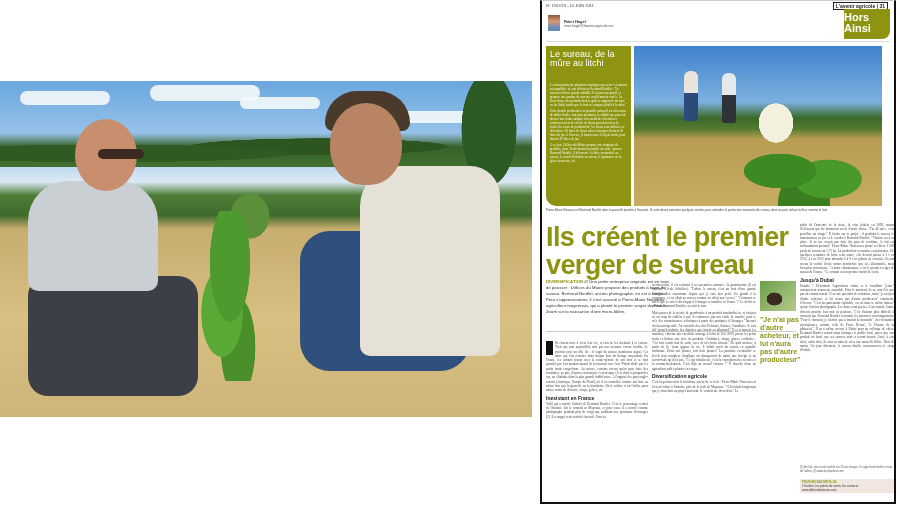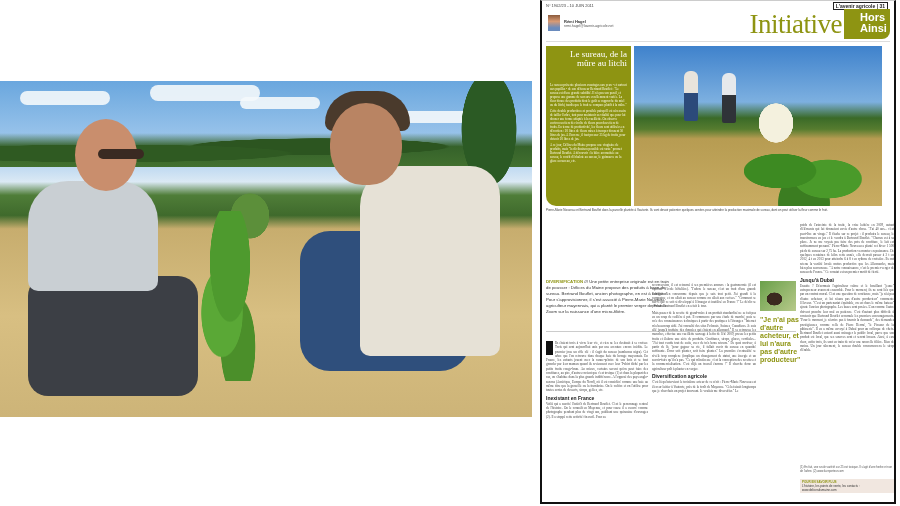--- a/index.html
+++ b/index.html
@@ -40,26 +40,26 @@
     border: 2px solid #111; border-top: 1px solid #ccc; background: #fff; overflow: hidden; }
   .issue { position: absolute; left: 4px; top: 2px; font-size: 4px; color: #444; }
   .pubname { position: absolute; right: 6px; top: 1px; font-size: 5px; font-weight: bold; color: #222;
     border: 1px solid #222; padding: 0 2px; }
   .author-wrap { position: absolute; left: 6px; top: 14px; display: flex; align-items: center; gap: 4px; }
   .author-avatar { width: 12px; height: 16px; background: linear-gradient(180deg,#8b5a3c,#d89a74 40%,#6a8bbd 80%); }
   .author-name { font-size: 4px; font-weight: bold; color: #333; display: block; }
   .author-mail { font-size: 3.5px; color: #555; display: block; }
   .rubric { position: absolute; right: 52px; top: 8px; font-family: "Liberation Serif", serif; font-size: 27px; color: #8e9412; letter-spacing: -0.5px; }
   .tab-hc { position: absolute; right: 4px; top: 8px; width: 46px; height: 30px; background: #8e9412;
-    color: #fff; font-weight: bold; font-size: 11px; line-height: 11px; padding: 3px 16px; border-radius: 0 0 8px 0; }
+    color: #fff; font-weight: bold; font-size: 11px; line-height: 11px; padding: 3px 0; border-radius: 0 0 8px 0; }
   .rule { position: absolute; left: 4px; right: 4px; top: 40px; height: 1px; background: #ddd; }
 
   .sidebar { position: absolute; left: 4px; top: 45px; width: 85px; height: 160px; background: #8e9412;
     color: #fff; padding: 4px 4px; border-radius: 0 0 0 10px; }
-  .sidebar h3 { font-family: Liberation Serif, serif; font-size: 9px; line-height: 9px; font-weight: normal; margin-bottom: 15px; text-align: right; }
+  .sidebar h3 { font-family: Liberation Sans, sans-serif; font-size: 9px; line-height: 9px; font-weight: normal; margin-bottom: 15px; }
   .sidebar p { font-family: "Liberation Serif", serif; font-size: 3.2px; line-height: 4px; margin-bottom: 2px; color: #fbfbe8; }
 
   .photo-top { position: absolute; left: 92px; top: 45px; width: 248px; height: 160px;
     background: linear-gradient(180deg, #3f82cc 0%, #7db0e0 35%, #3a6a28 45%, #567c2f 52%, #b79c52 58%, #c8ac62 100%); overflow: hidden; }
   .photo-top .man { position: absolute; width: 14px; height: 50px; border-radius: 6px 6px 2px 2px; }
   .photo-top .flower { position: absolute; left: 120px; top: 52px; width: 44px; height: 50px;
     background: radial-gradient(ellipse at 50% 50%, #f4f1de 0 55%, transparent 56%); }
   .photo-top .leaves { position: absolute; left: 110px; top: 85px; width: 120px; height: 80px;
     background: radial-gradient(ellipse at 30% 50%, #3d8a22 0 30%, transparent 31%),
                 radial-gradient(ellipse at 70% 60%, #4a9a2a 0 28%, transparent 29%),
@@ -114,21 +114,20 @@
   <div class="pubname">L'avenir agricole | 31</div>
 
   <div class="author-wrap">
     <div class="author-avatar"></div>
     <div>
       <span class="author-name">Rémi Hagel</span>
       <span class="author-mail">remi.hagel@lavenir-agricole.net</span>
     </div>
   </div>
 
-  <div class="rubric">Initiative</div>
   <div class="tab-hc">
     <div>Hors</div>
     <div>Ainsi</div>
   </div>
   <div class="rule"></div>
 
   <div class="sidebar">
     <h3>Le sureau, de la mûre au litchi</h3>
     <p>Le sureau présente plusieurs avantages aux yeux - et surtout aux papilles - de son défenseur Bertrand Bouflet : "Le sureau est d'une grande subtilité. Il n'a pas son pareil, et propose une gamme de saveurs excellemment variée. La fleur donne des produits dont le goût se rapproche du miel ou du litchi, tandis que le fruit se compare plutôt à la mûre."</p>
     <p>Cette double production est possible puisqu'il est nécessaire de tailler l'arbre, tant pour maintenir sa vitalité que pour lui donner une forme adaptée à la cueillette. On observe environ un tiers de récolte de fleurs pour deux tiers de fruits. En terme de productivité, les fleurs sont utilisées en décoction : 20 litres de fleurs mises à tremper donnent 50 litres de jus. A l'inverse, il faut presser 35 kg de fruits, pour obtenir 20 litres de jus.</p>
@@ -137,20 +136,21 @@
 
   <div class="photo-top">
     <div class="man" style="left:50px;top:25px;background:linear-gradient(180deg,#e8e4dc 0 45%,#2c4a7a 45%);"></div>
     <div class="man" style="left:88px;top:27px;background:linear-gradient(180deg,#e6e9ec 0 45%,#2f3338 45%);"></div>
     <div class="leaves"></div>
     <div class="flower"></div>
   </div>
 
   <div class="caption">Pierre-Marie Nouveau et Bertrand Bouflet dans la parcelle plantée à Vautorte. Ils vont devoir patienter quelques années pour atteindre la production maximale de sureau, dont on peut utiliser la fleur comme le fruit.</div>
 
+  <div class="headline">Ils créent le premier verger de sureau</div>
 
   <div class="chapo">
     <span class="kicker">DIVERSIFICATION</span><span> /// Une petite entreprise originale est en train de pousser : Délices du Maine propose des produits à base de sureau. Bertrand Bouflet, ancien photographe, en est à l'origine. Pour s'approvisionner, il s'est associé à Pierre-Marie Nouveau, agriculteur mayennais, qui a planté le premier verger de France. Zoom sur la naissance d'une micro-filière.</span>
   </div>
   <div class="sep"></div>
 
   <div class="col" style="left:4px;top:340px;width:102px;height:150px;">
     <div class="dropcap"></div>
     <p>Ils étaient trois à vivre leur vie, et rien ne les destinait à se croiser. Trois qui sont aujourd'hui unis par une aventure encore inédite. Le premier joue un rôle clé : il s'agit du sureau (sambucus nigra). Cet arbre que l'on retrouve dans chaque haie du bocage mayennais. En France, les enfants jouent avec la canne-pétoire de son bois et se font gronder par leur maman quand ils reviennent avec leur T-shirt tâché par les petits fruits rouge-brun. Au mieux, certains savent qu'on peut faire des confitures, au pire, d'autres croient que c'est toxique (1) et dans la plupart des cas, on s'habitue dans la plus grande indifférence. A l'opposé des pays anglo-saxons (Amérique, Europe du Nord), où il est considéré comme une baie au même titre que la groseille ou la framboise. On le cultive et on l'utilise pour toutes sortes de desserts, sirops, gelées, etc.</p>
     <h4>Inexistant en France</h4>

